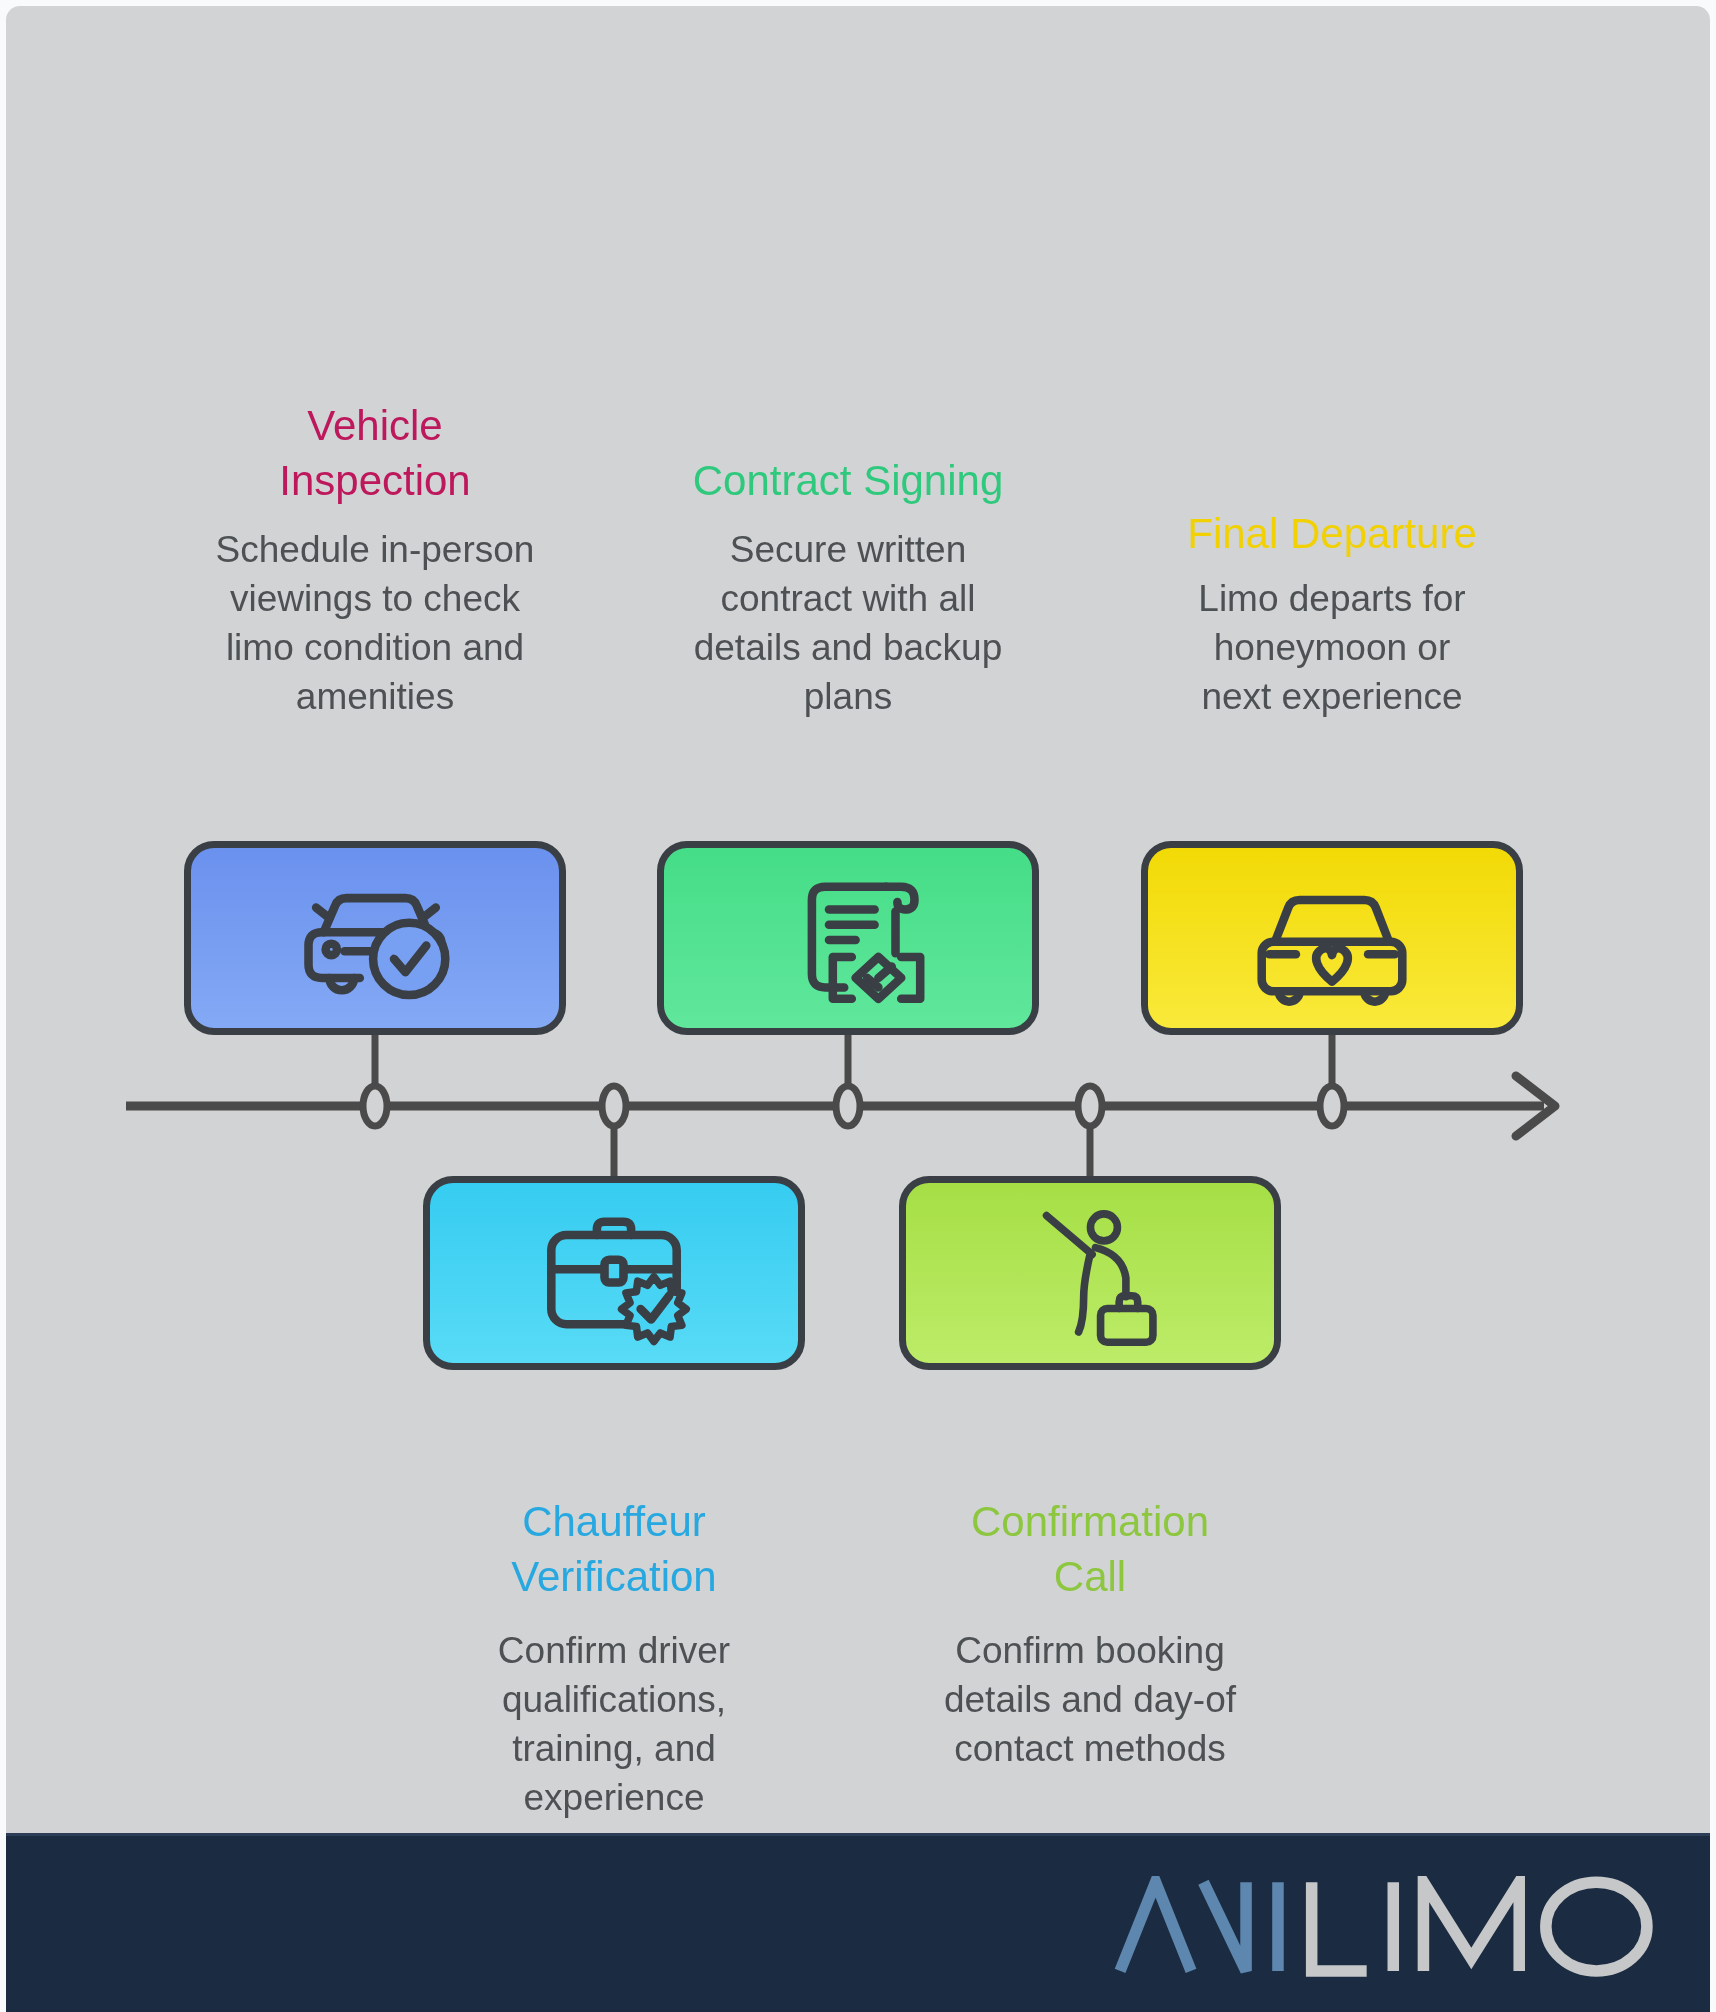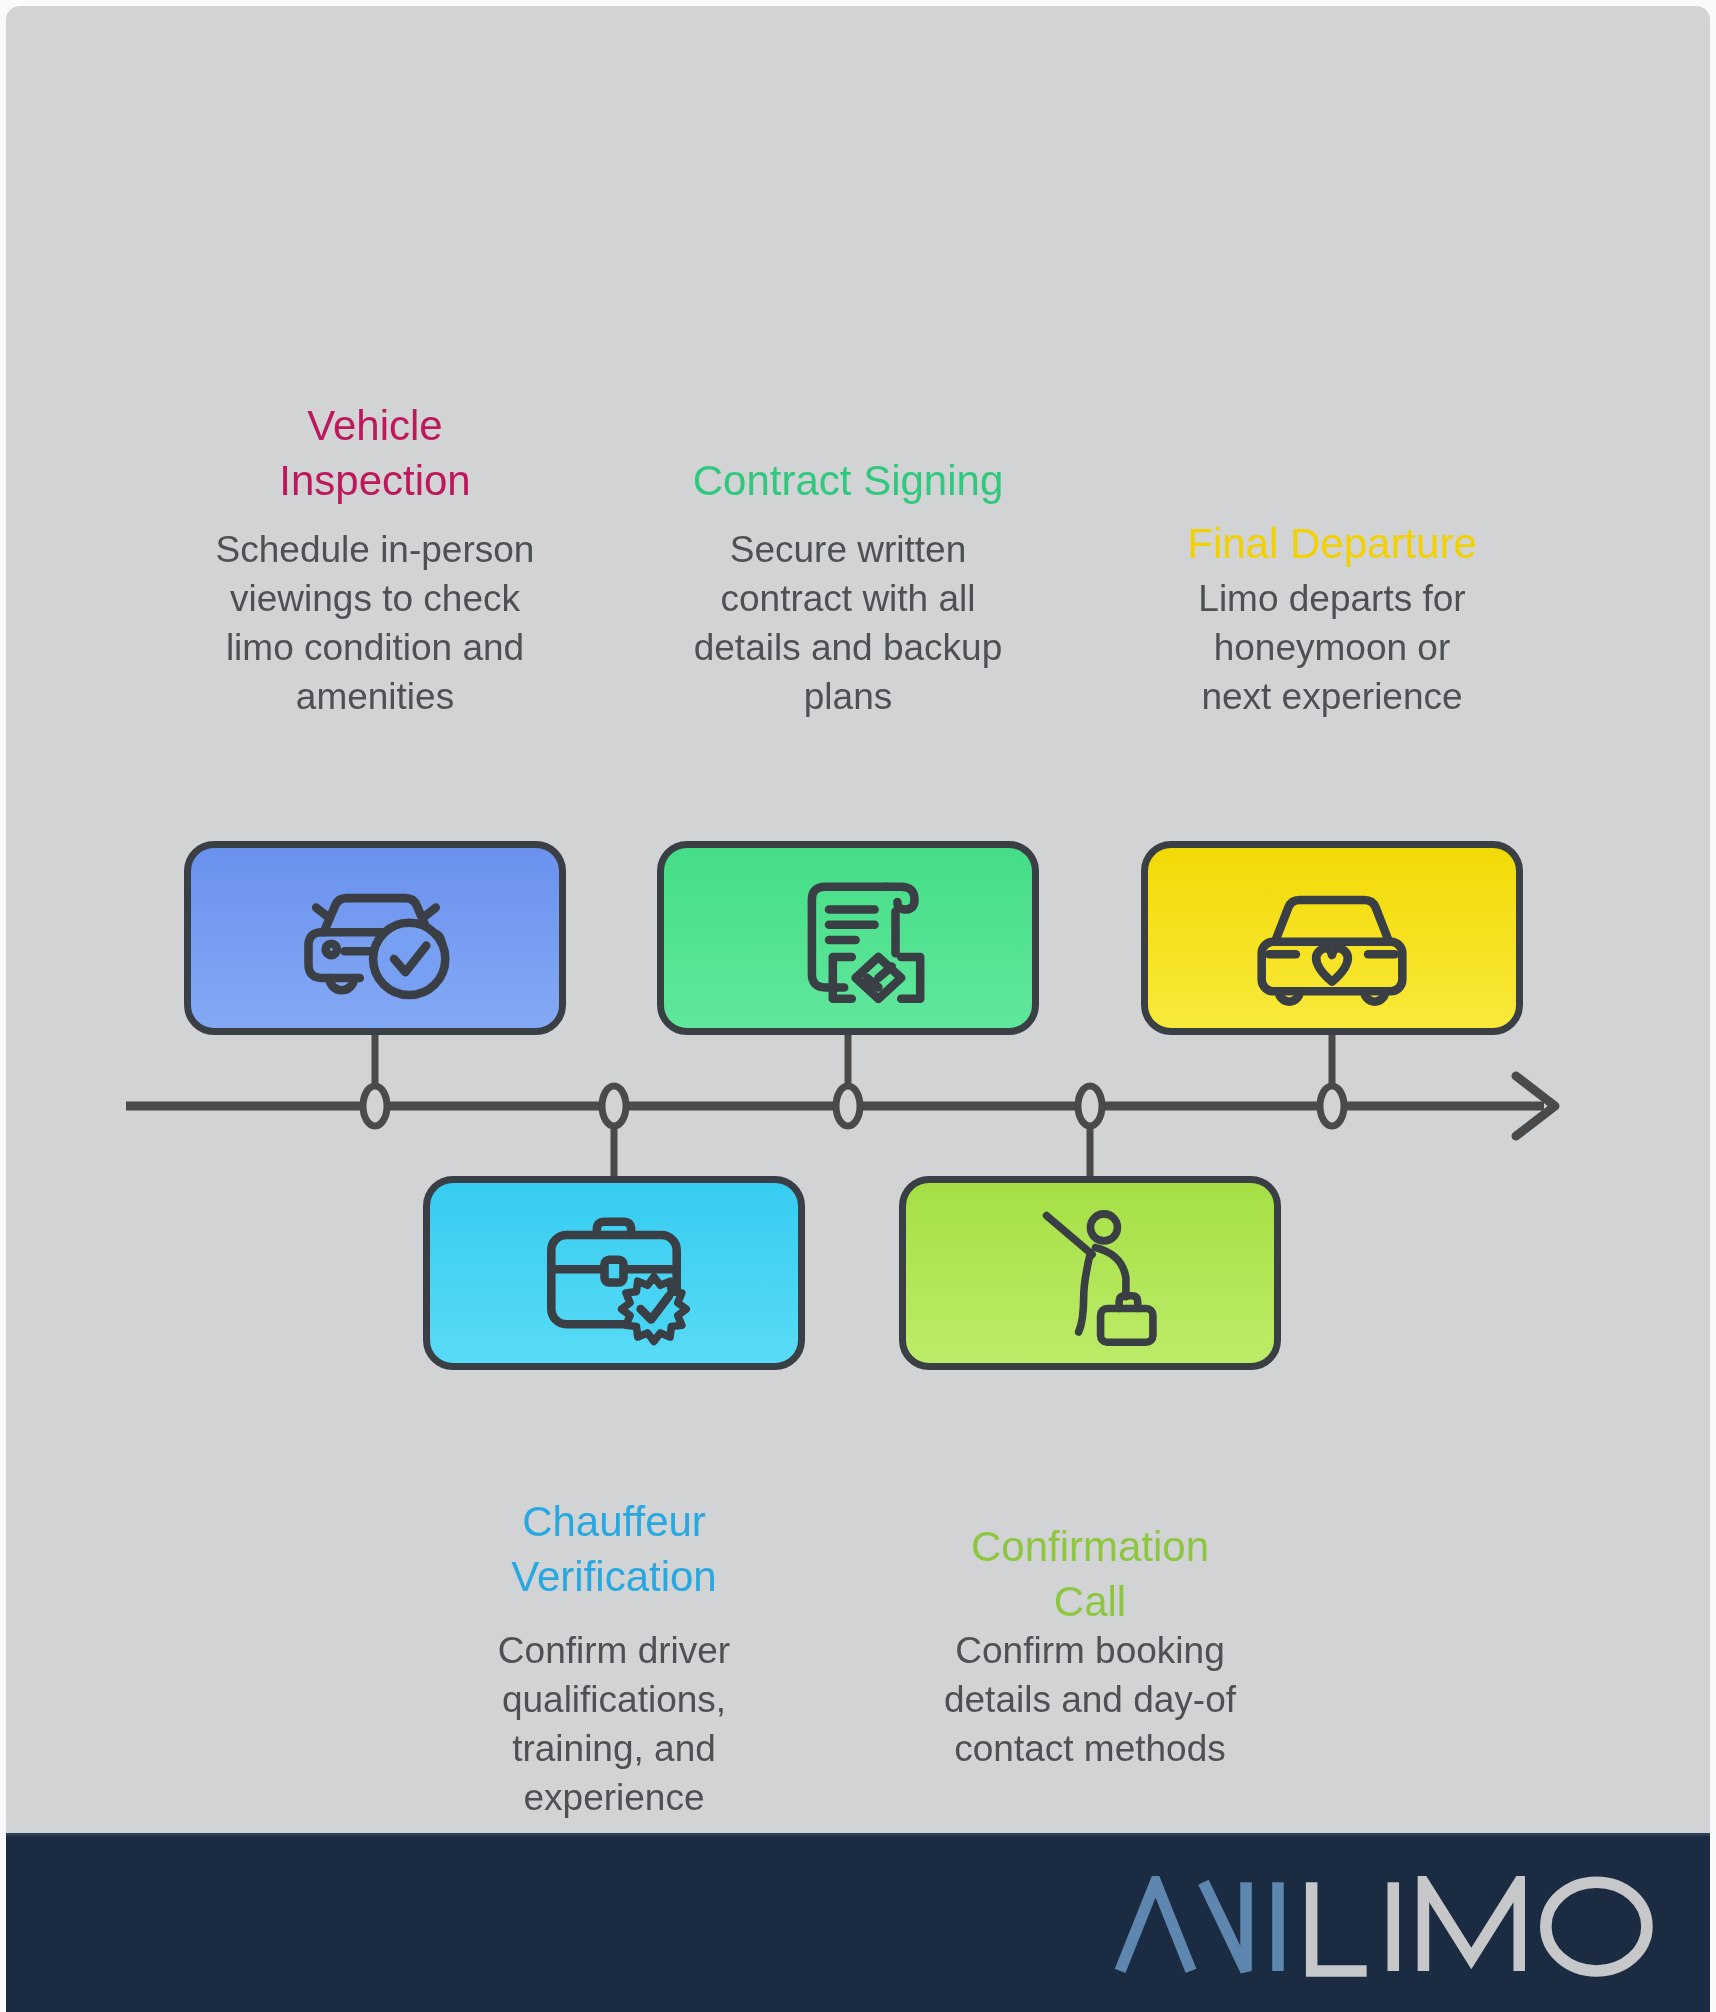--- a/index.html
+++ b/index.html
@@ -92,21 +92,21 @@
           <path d="M104,100 H84 V144 H104"></path>
           <path d="M156,100 H176 V144 H156"></path>
           <path d="M108,122 L132,100 L156,122 L132,144 Z"></path>
           <path d="M132,122 L146,110"></path>
           <path d="M120,122 L132,132"></path>
         </svg>
       </div>
     </section>
 
     <section>
-      <div class="step-label" style="left: 1096px; top: 500px; color: rgb(241, 209, 3); margin-top: 10px;">Final Departure</div>
+      <div class="step-label" style="left: 1096px; top: 500px; color: rgb(241, 209, 3);">Final Departure</div>
       <div class="step-desc" style="left:1091px;top:568px">Limo departs for
 honeymoon or
 next experience</div>
       <div class="step-box" style="left: 1135px; top: 835px; background: linear-gradient(rgb(242, 218, 6), rgb(249, 233, 58));">
         <svg viewBox="0 0 200 160" aria-label="wedding-car-icon">
           <path d="M40,84 L54,48 Q57,40 66,40 H134 Q143,40 146,48 L160,84"></path>
           <rect x="26" y="84" width="148" height="52" rx="12"></rect>
           <path d="M34,97 H62"></path>
           <path d="M138,97 H166"></path>
           <path d="M100,126 C84,113 78,99 89,92 Q98,88 100,98 Q102,88 111,92 C122,99 116,113 100,126 Z"></path>
@@ -129,21 +129,21 @@
           <rect x="34" y="40" width="132" height="94" rx="16"></rect>
           <path d="M34,76 H166"></path>
           <rect x="90" y="66" width="20" height="24" rx="5" style="fill: rgb(71, 212, 244);"></rect>
           <path stroke-width="8" d="M176,118 L167.1,124.7 L171.4,135 L160.4,136.4 L159,147.4 L148.7,143.1 L142,152 L135.3,143.1 L125,147.4 L123.6,136.4 L112.6,135 L116.9,124.7 L108,118 L116.9,111.3 L112.6,101 L123.6,99.6 L125,88.6 L135.3,92.9 L142,84 L148.7,92.9 L159,88.6 L160.4,99.6 L171.4,101 L167.1,111.3 Z" style="fill: rgb(71, 212, 244);"></path>
           <path d="M128,118 L139,129 L158,104"></path>
         </svg>
       </div>
     </section>
 
     <section>
-      <div class="step-label" style="left: 854px; top: 1488px; color: rgb(141, 198, 63); margin-top: 25px;">Confirmation
+      <div class="step-label" style="left: 854px; top: 1488px; color: rgb(141, 198, 63);">Confirmation
 Call</div>
       <div class="step-desc" style="left:849px;top:1620px">Confirm booking
 details and day-of
 contact methods</div>
       <div class="step-box" style="left: 893px; top: 1170px; background: linear-gradient(rgb(165, 223, 69), rgb(189, 236, 104));">
         <svg viewBox="0 0 200 180" aria-label="waving-person-icon">
           <circle cx="116" cy="36" r="16"></circle>
           <path d="M48,22 L102,68"></path>
           <path d="M106,60 Q138,68 142,96 V118"></path>
           <path d="M100,66 Q92,100 92,118 Q92,146 86,160"></path>

